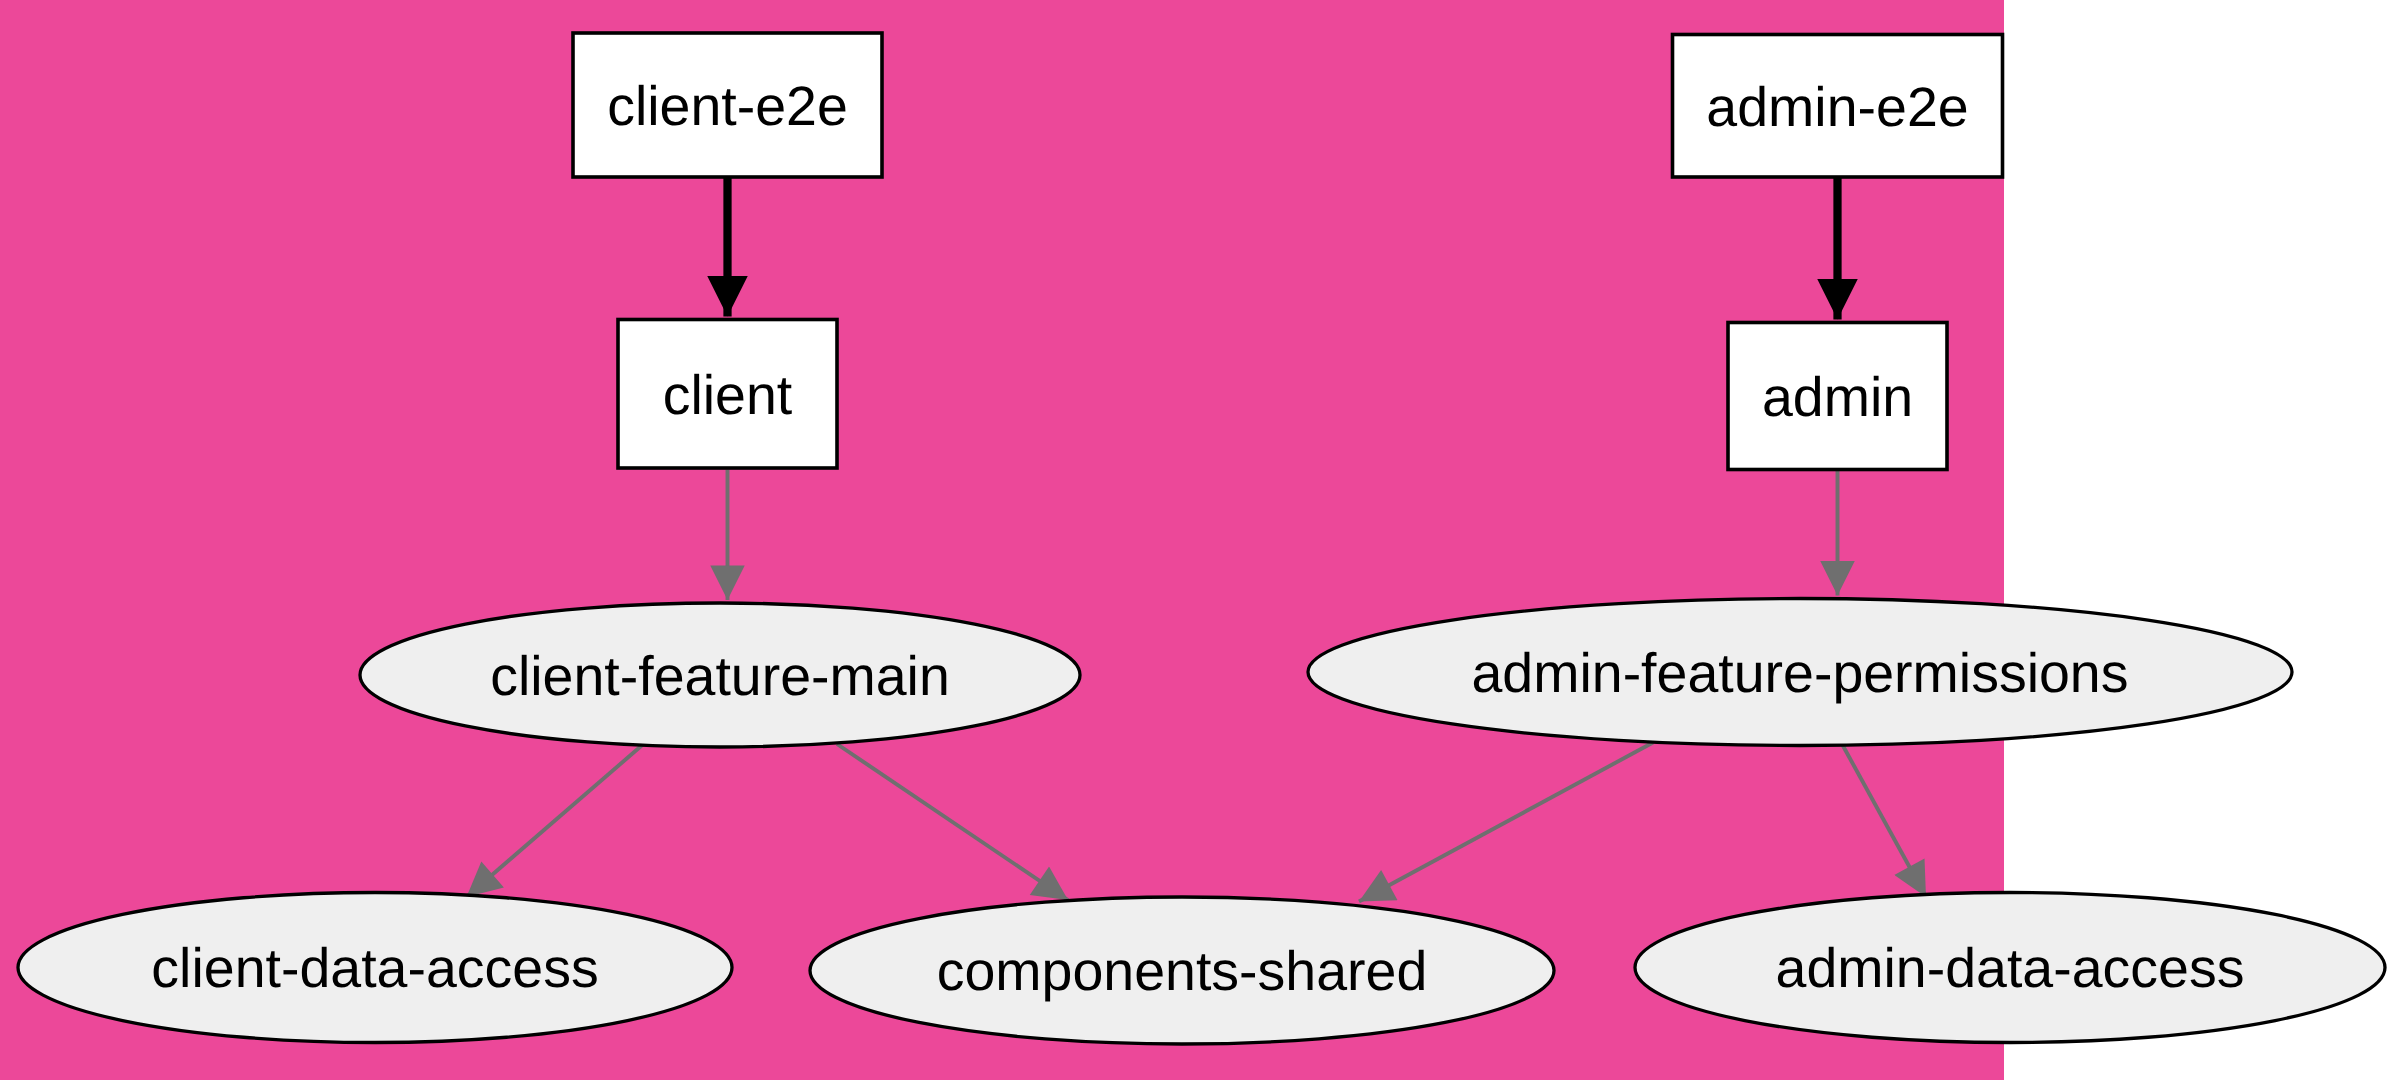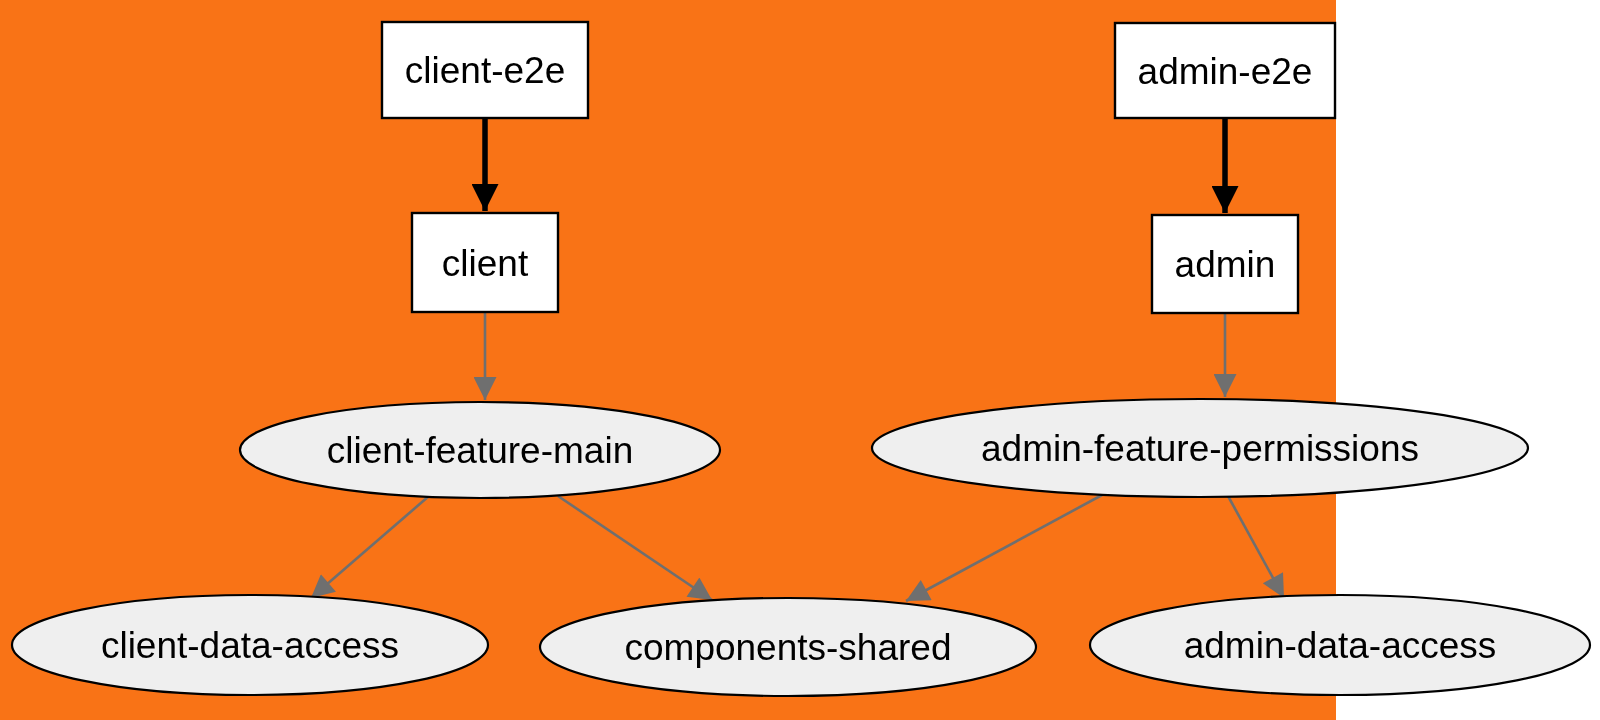--- a/index.html
+++ b/index.html
@@ -6,21 +6,21 @@
     margin: 0;
     padding: 0;
     background: #ffffff;
     width: 1600px;
     height: 720px;
     overflow: hidden;
   }
   .graph-canvas {
     width: 1336px;
     height: 720px;
-    background: #f97316;
+    background: #ec4899;
   }
   svg {
     display: block;
     font-family: "Liberation Sans", sans-serif;
   }
   .box {
     fill: #ffffff;
     stroke: #000000;
     stroke-width: 2.4;
   }

